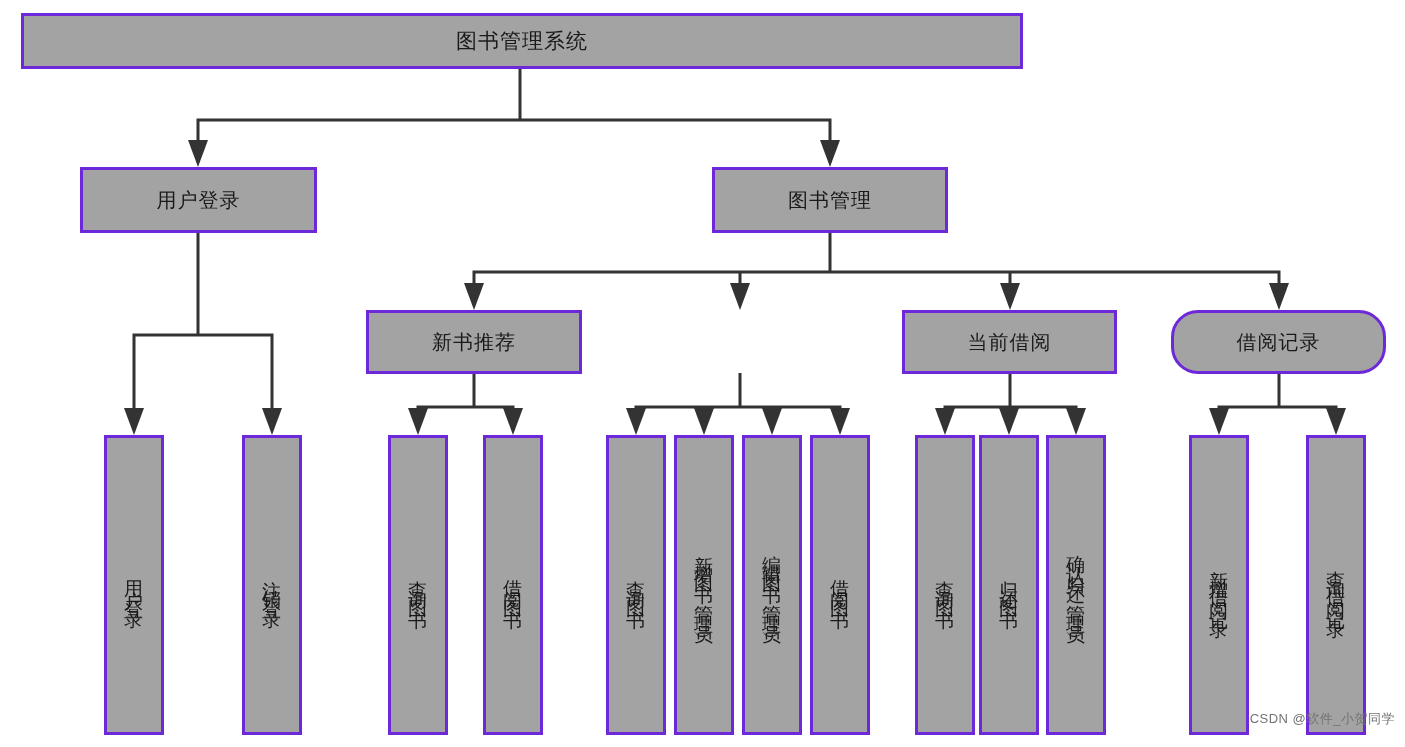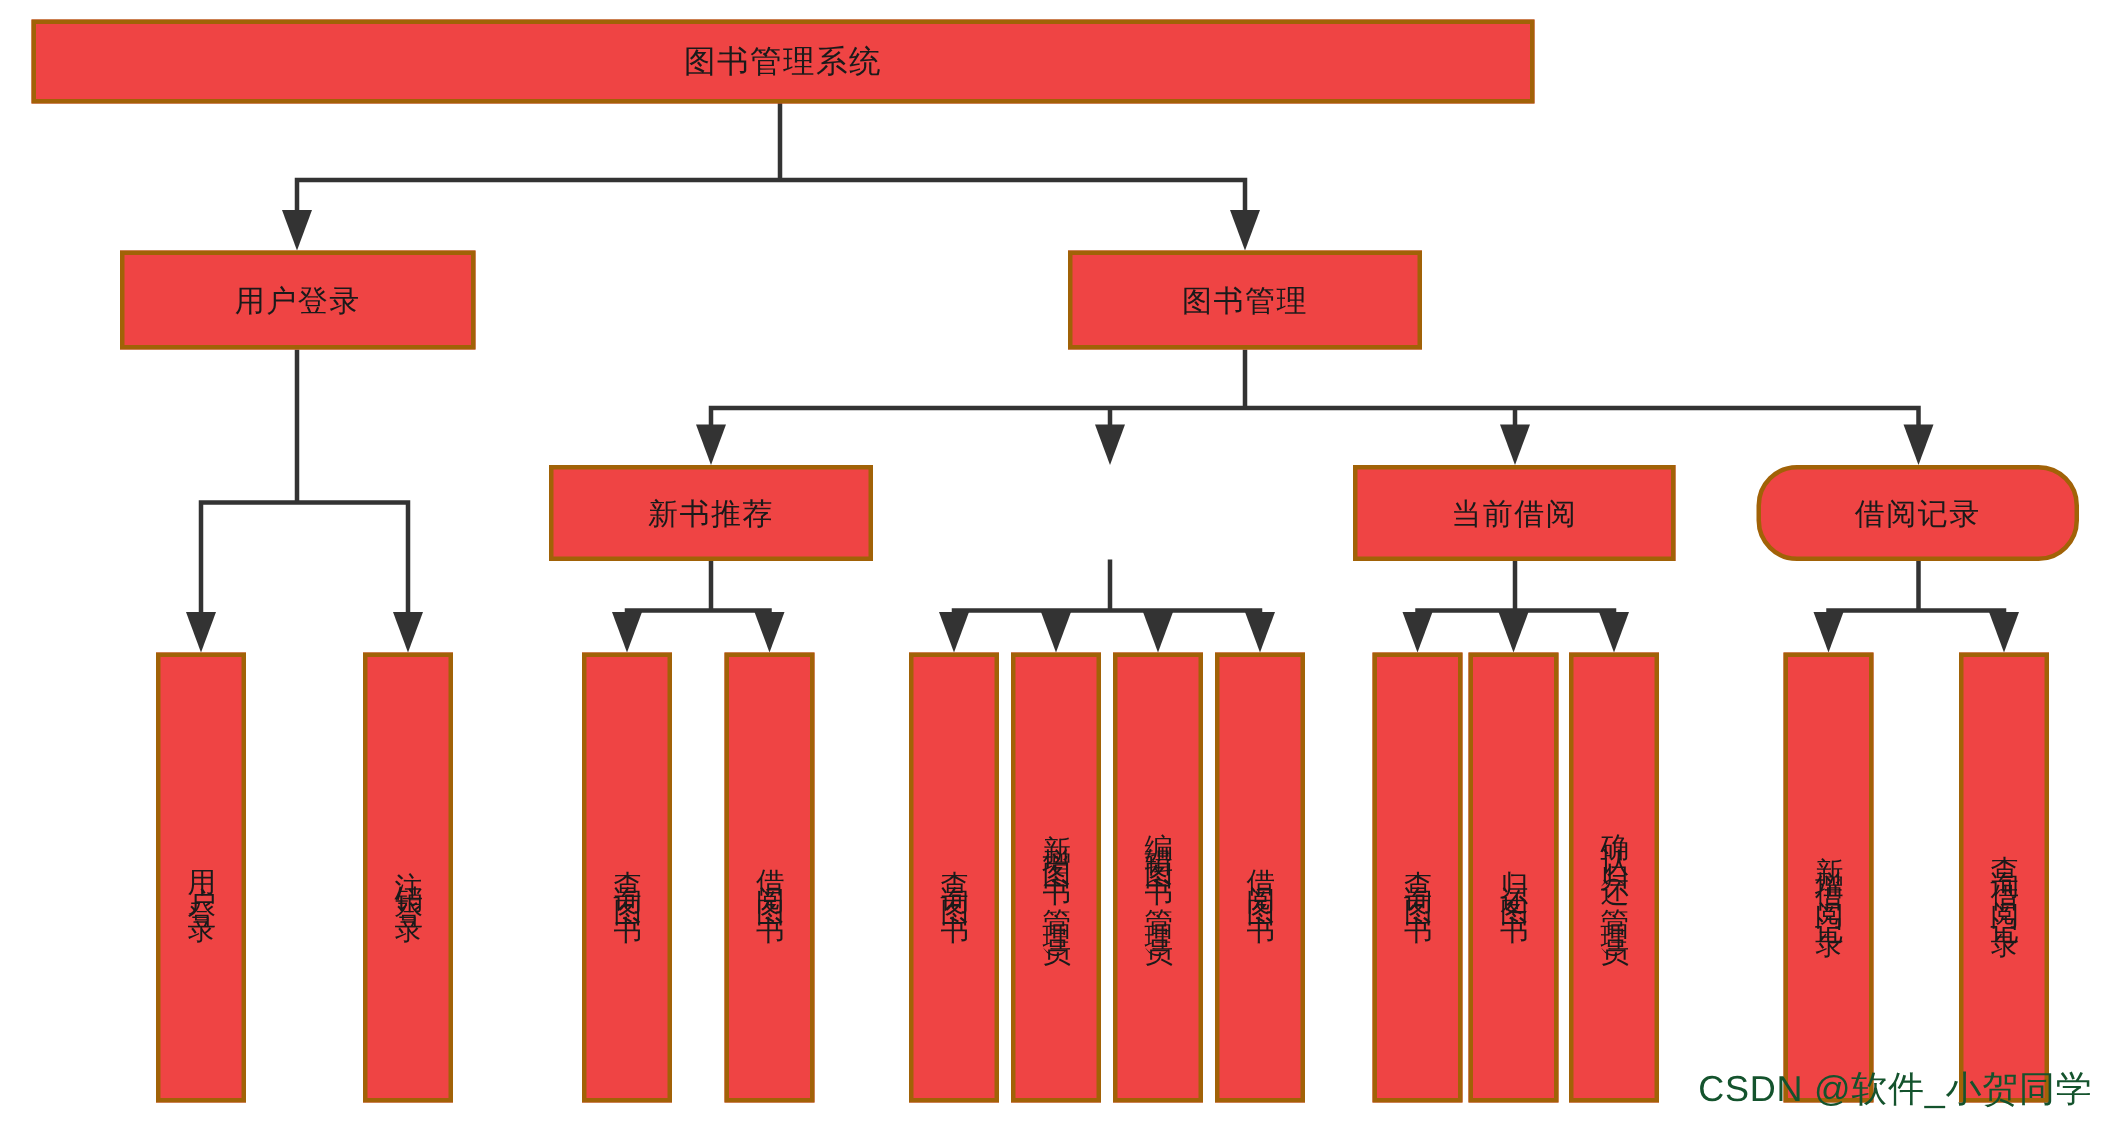--- a/index.html
+++ b/index.html
@@ -17,22 +17,22 @@
   }
   .connectors {
     position: absolute;
     left: 0;
     top: 0;
     z-index: 1;
   }
   .node {
     position: absolute;
     box-sizing: border-box;
-    background: #ef4444;
-    border: 3px solid #a16207;
+    background: #a3a3a3;
+    border: 3px solid #6d28d9;
     display: flex;
     align-items: center;
     justify-content: center;
     color: #1a1a1a;
     z-index: 2;
   }
   .hnode {
     font-size: 20px;
     letter-spacing: 1px;
   }
@@ -50,22 +50,22 @@
     letter-spacing: 10px;
     line-height: 1;
     white-space: nowrap;
     color: #1a1a1a;
   }
   .watermark {
     position: absolute;
     z-index: 3;
     right: 10px;
     top: 710px;
-    font-size: 24px;
-    color: #14532d;
+    font-size: 13px;
+    color: #737373;
     letter-spacing: 0.5px;
     white-space: nowrap;
   }
 </style>
 </head>
 <body>
 
 <div class="canvas">
 
   <svg class="connectors" width="1405" height="747" viewBox="0 0 1405 747">

